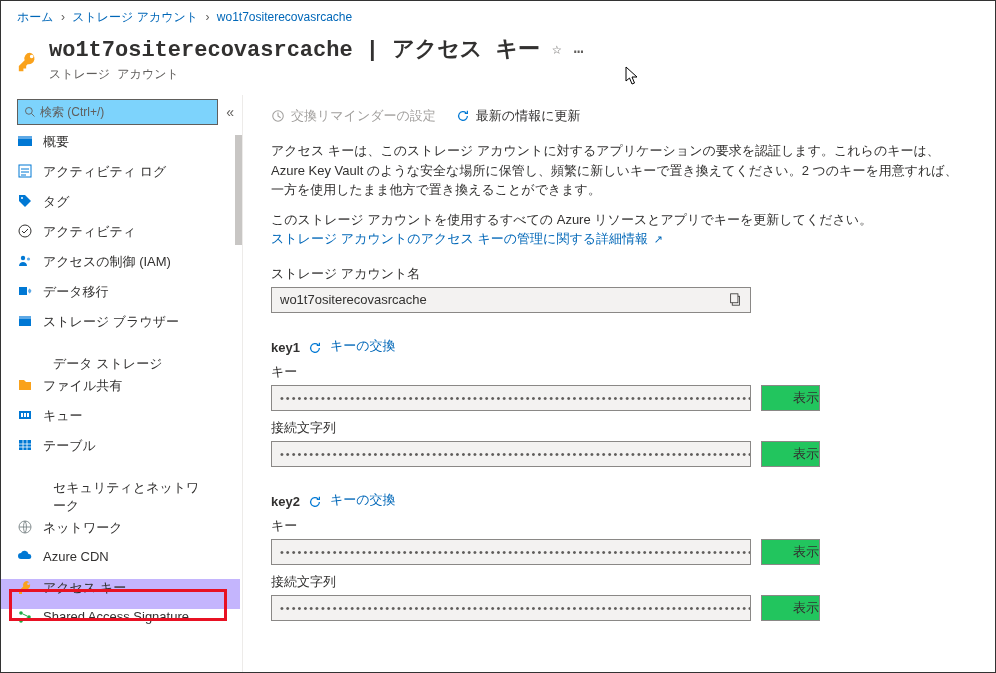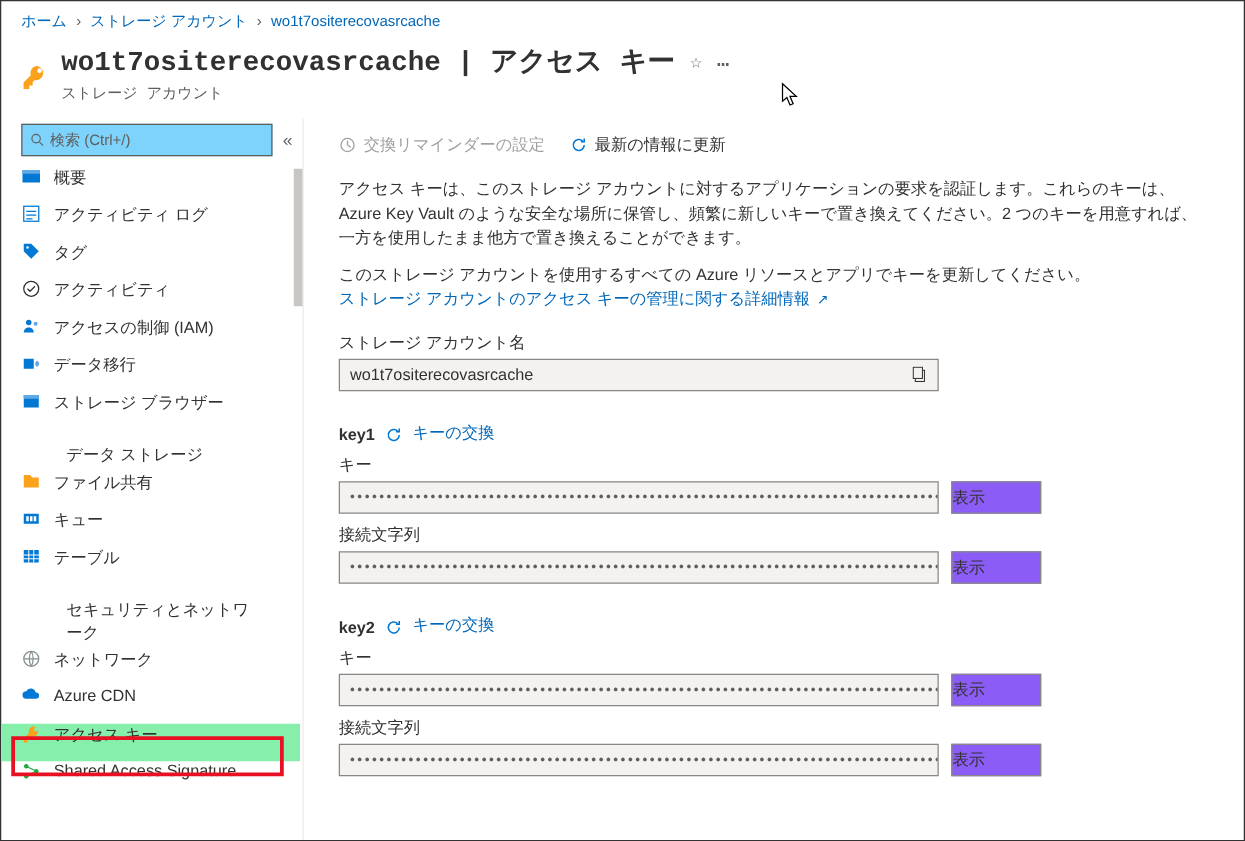--- a/index.html
+++ b/index.html
@@ -55,21 +55,21 @@
   .nav-list { flex: 1; overflow-y: auto; padding-right: 2px; }
   .nav-item {
     display: flex;
     align-items: flex-start;
     height: 30px;
     padding: 0 16px;
     cursor: pointer;
     font-size: 13px;
     gap: 10px;
   }
-  .nav-item.selected { background: #86efac; }
+  .nav-item.selected { background: #c4b5fd; }
   .nav-section {
     padding: 12px 29px 4px;
     font-size: 13px;
     font-weight: 400;
     color: #323130;
     margin-left: 23px;
   }
   .nav-item .icon { width: 16px; text-align: center; }
   .highlight-box {
     position: absolute;
@@ -134,27 +134,27 @@
     font-size: 11px;
     color: #605e5c;
     display: flex;
     align-items: center;
     letter-spacing: 2px;
     overflow: hidden;
     white-space: nowrap;
     max-width: 480px;
   }
   .show-btn {
-    width: 72px;
+    width: 59px;
     height: 26px;
     border: 1px solid #8a8886;
-    background: #8b5cf6;
+    background: #22c55e;
     font-size: 13px;
     cursor: pointer;
-    text-align: left;
+    text-align: right;
     line-height: 24px;
   }
   .sub-label { font-size: 13px; margin: 8px 0 4px; }
   .cursor-svg { position: absolute; left: 625px; top: 66px; pointer-events: none; }
   svg { display: block; }
 </style>
 </head>
 <body>
 
 <div class="breadcrumb">

